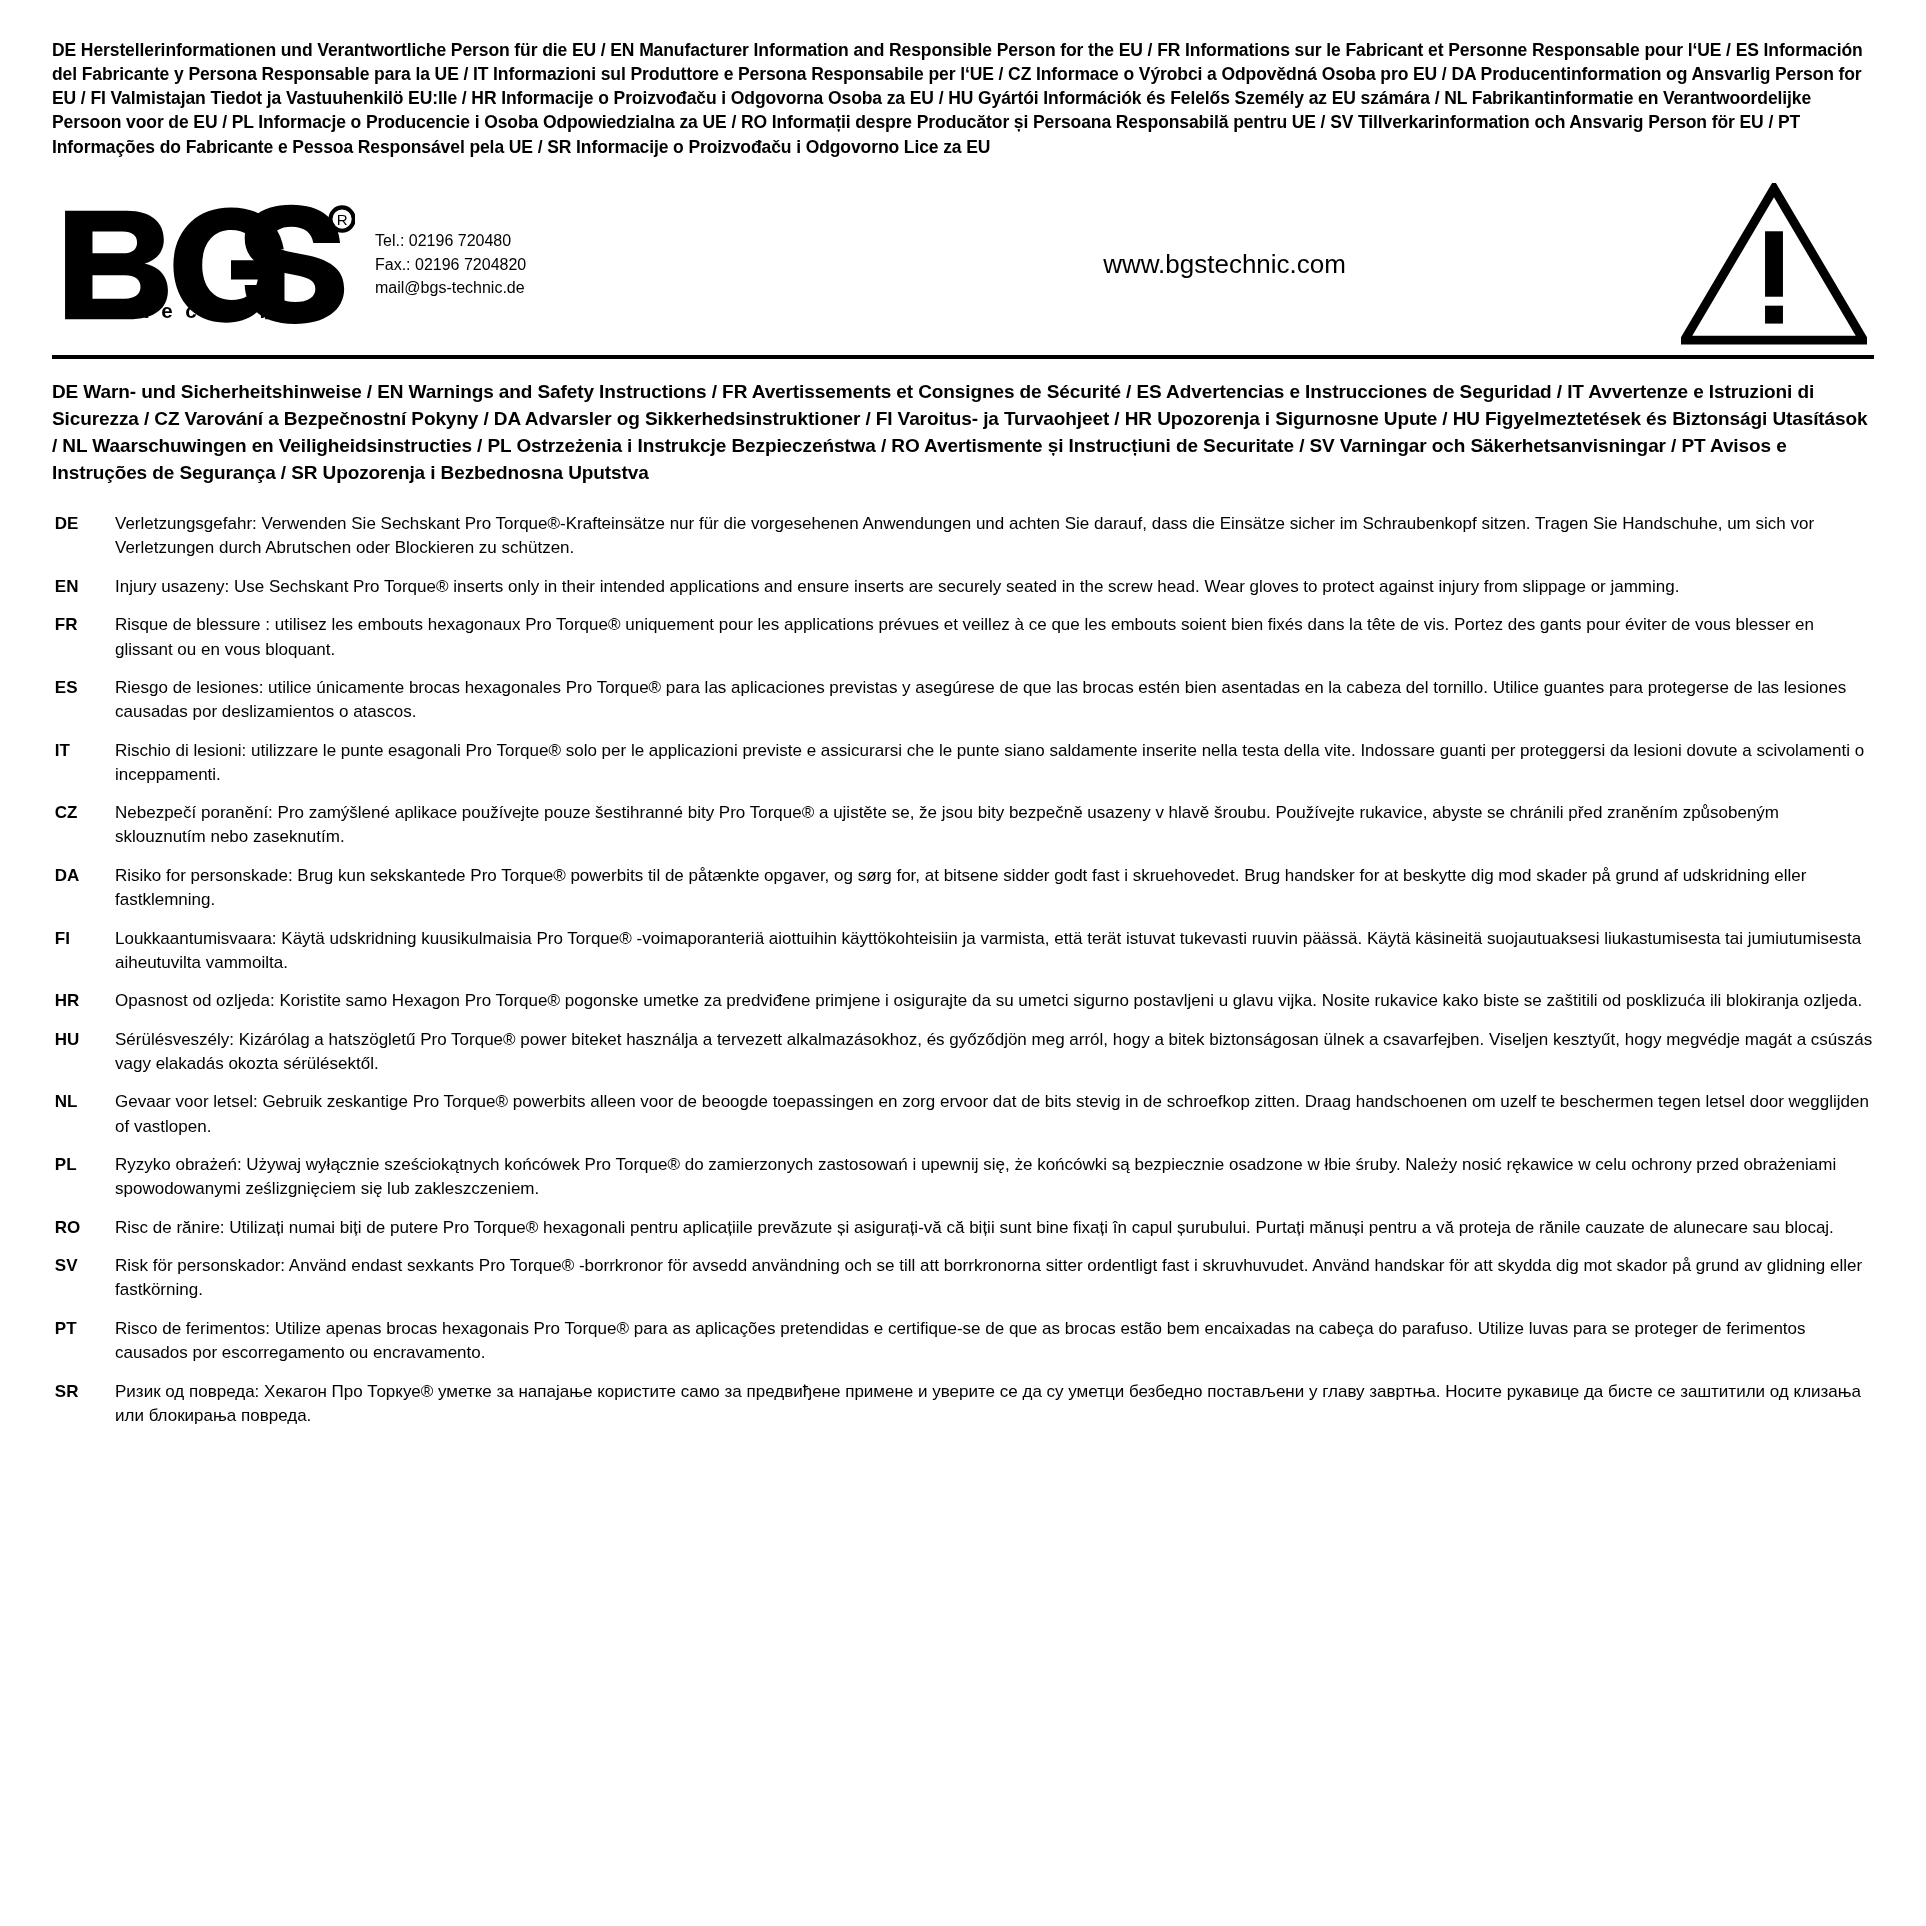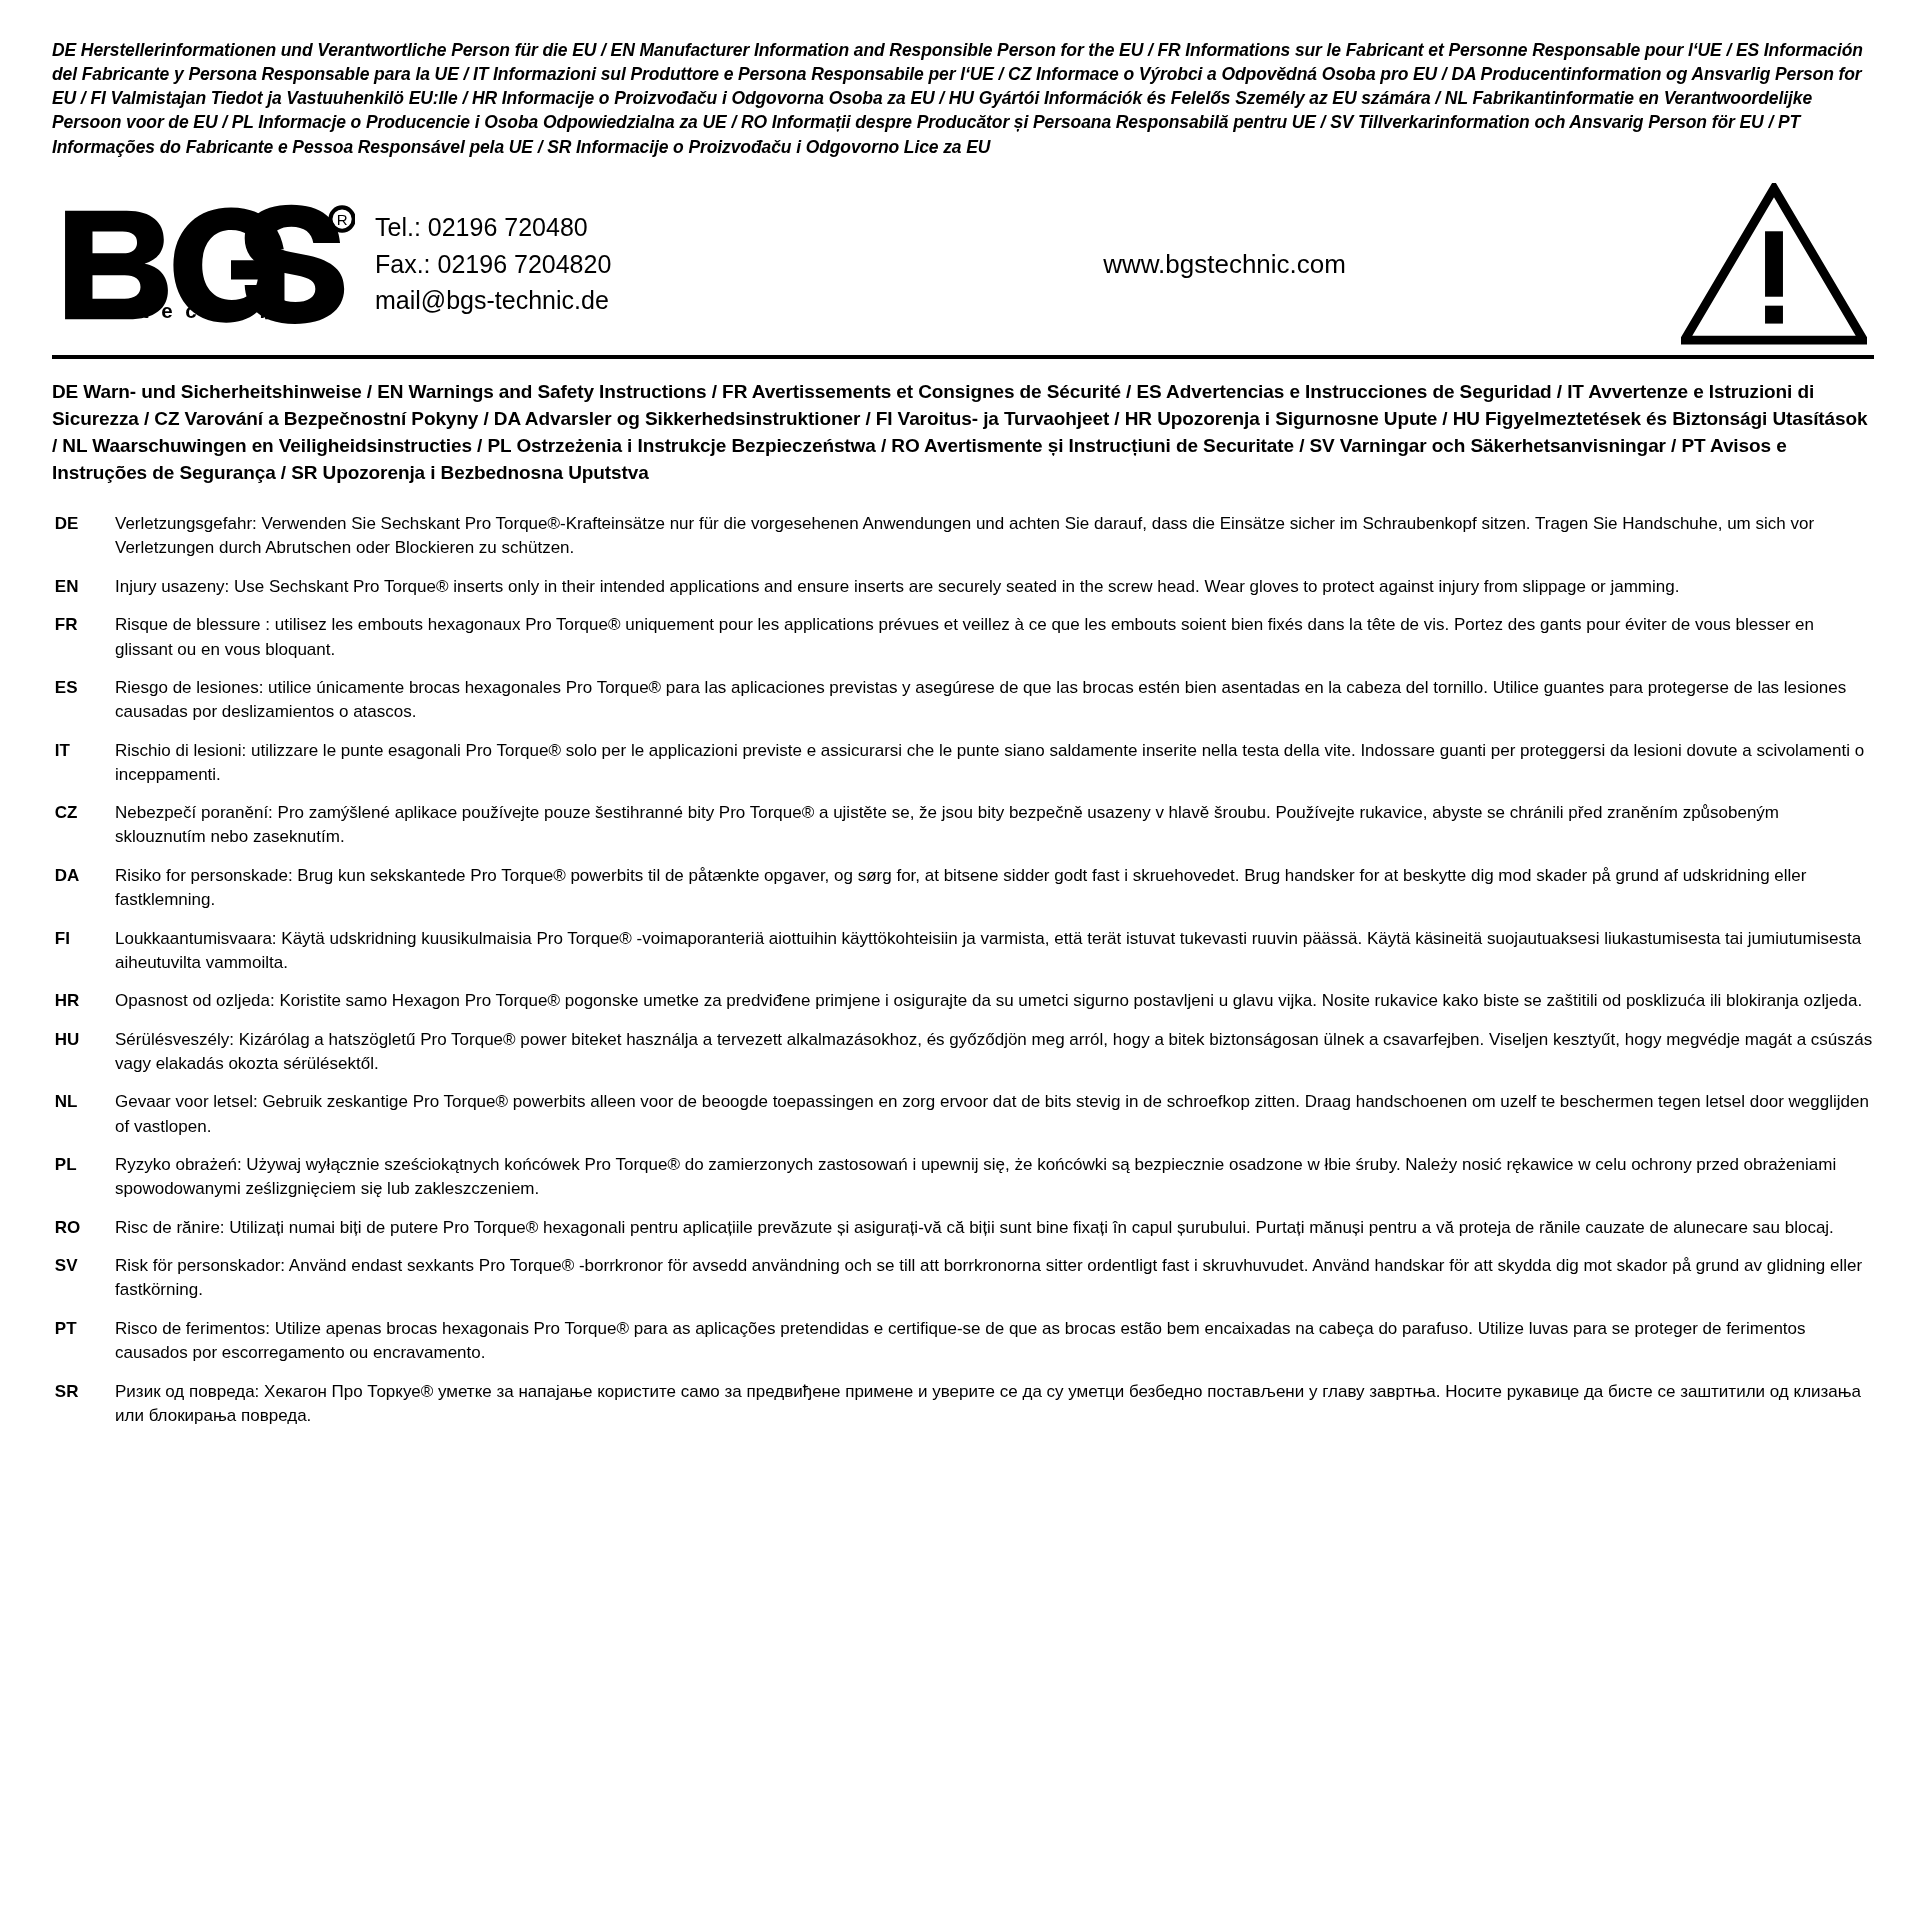--- a/index.html
+++ b/index.html
@@ -22,21 +22,20 @@
   }
 
   
   .header-langs {
     font-size: 17.5px;
     font-weight: bold;
     line-height: 1.38;
     letter-spacing: -0.1px;
     text-align: left;
     margin: 0 0 19px 0;
-    font-style: italic;
   }
 
   
   .company-block {
     display: flex;
     align-items: center;
     padding: 5.5px 0 9.6px 0;
     border-bottom: 4.8px solid #000;
     margin-bottom: 0;
   }
@@ -48,21 +47,21 @@
   }
   .logo svg { display: block; }
 
   .addr {
     font-size: 20.6px;
     line-height: 1.46;
     white-space: pre-line;
     flex: 0 0 399px;
   }
   .contact {
-    font-size: 25px;
+    font-size: 16px;
     line-height: 1.46;
     white-space: pre-line;
     flex: 0 0 358px;
   }
   .website {
     font-size: 26px;
     font-weight: normal;
     flex: 1 1 auto;
     text-align: center;
     padding-left: 48px;

